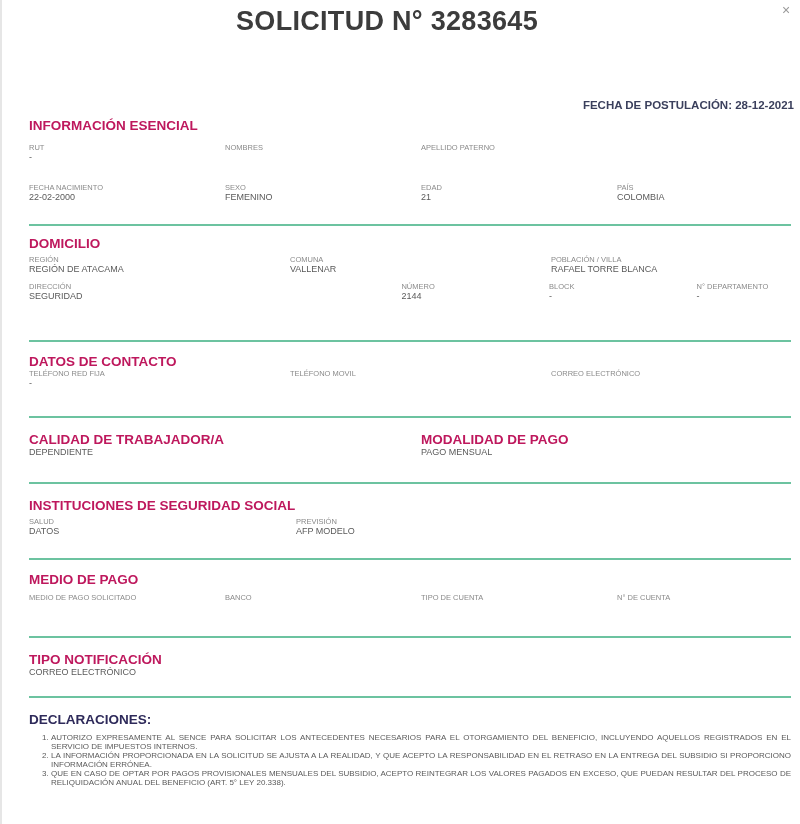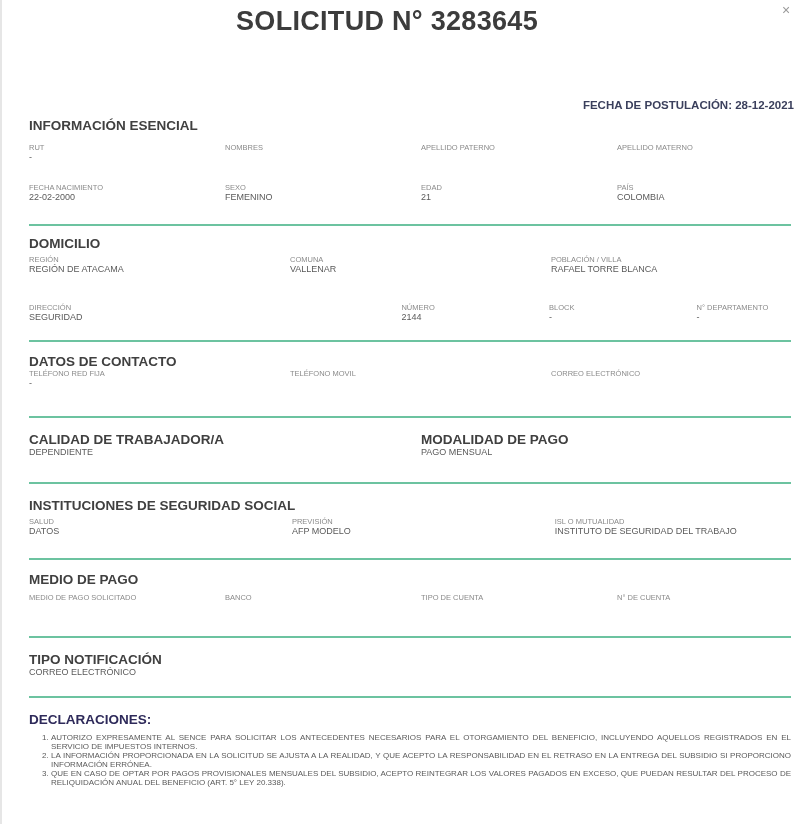--- a/index.html
+++ b/index.html
@@ -7,21 +7,21 @@
          font-family:"Liberation Sans", "DejaVu Sans", sans-serif; color:#555; }
   .modal { position:absolute; left:0; top:0; width:800px; height:824px; background:#fff;
            border-left:2px solid #e6e6e6; box-sizing:border-box; }
   .close { position:absolute; right:6px; top:2px; font-size:14px; color:#9a9a9a; cursor:pointer;
            width:16px; height:16px; line-height:16px; text-align:center; }
   .title { position:absolute; top:6px; left:0; width:770px; text-align:center;
            font-size:27px; font-weight:bold; color:#3c3c3c; letter-spacing:0.3px; }
   .fecha { position:absolute; top:99px; right:6px; font-size:11.5px; font-weight:bold; color:#3a3f5c; }
   .content { position:absolute; left:27px; top:118px; width:762px; }
   .section { border-bottom:2px solid #6cc3a0; }
-  .sec-title { font-size:13.5px; font-weight:bold; color:#404040; margin:0; }
+  .sec-title { font-size:13.5px; font-weight:bold; color:#be185d; margin:0; }
   .row { display:flex; }
   .field { display:flex; flex-direction:column; }
   .lbl { font-size:7.5px; color:#8a8a8a; text-transform:uppercase; line-height:9px; }
   .val { font-size:9px; color:#5a5a5a; line-height:11px; min-height:11px; }
   .decl-title { font-size:13.5px; font-weight:bold; color:#2e2a5a; margin-top:14px; }
   ol { margin:6px 0 0 0; padding-left:22px; font-size:8px; color:#5a5a5a; line-height:9px; }
   ol li { text-align:justify; padding-left:0; }
 </style>
 </head>
 <body>
@@ -39,24 +39,20 @@
         <div class="field" style="width:196px">
             <span class="lbl">RUT</span>
             <span class="val">-</span>
           </div>
         <div class="field" style="width:196px">
             <span class="lbl">NOMBRES</span>
             <span class="val"></span>
           </div>
         <div class="field" style="width:196px">
             <span class="lbl">APELLIDO PATERNO</span>
-            <span class="val"></span>
-          </div>
-        <div class="field" style="width:170px">
-            <span class="lbl">APELLIDO MATERNO</span>
             <span class="val"></span>
           </div>
       </div>
       <div class="row" style="margin-top:20px;">
         <div class="field" style="width:196px">
             <span class="lbl">FECHA NACIMIENTO</span>
             <span class="val">22-02-2000</span>
           </div>
         <div class="field" style="width:196px">
             <span class="lbl">SEXO</span>
@@ -82,21 +78,21 @@
           </div>
         <div class="field" style="width:261px">
             <span class="lbl">COMUNA</span>
             <span class="val">VALLENAR</span>
           </div>
         <div class="field" style="width:240px">
             <span class="lbl">POBLACIÓN / VILLA</span>
             <span class="val">RAFAEL TORRE BLANCA</span>
           </div>
       </div>
-      <div class="row" style="margin-top:28px;gap:36px;">
+      <div class="row" style="margin-top:7px;gap:36px;">
         <div class="field" style="width:392px">
             <span class="lbl">DIRECCIÓN</span>
             <span class="val">SEGURIDAD</span>
           </div>
         <div class="field" style="width:130px">
             <span class="lbl">NÚMERO</span>
             <span class="val">2144</span>
           </div>
         <div class="field" style="width:130px">
             <span class="lbl">BLOCK</span>
@@ -144,24 +140,20 @@
       <div class="sec-title">INSTITUCIONES DE SEGURIDAD SOCIAL</div>
       <div class="row" style="margin-top:4px;gap:6px;">
         <div class="field" style="width:261px">
             <span class="lbl">SALUD</span>
             <span class="val">DATOS</span>
           </div>
         <div class="field" style="width:261px">
             <span class="lbl">PREVISIÓN</span>
             <span class="val">AFP MODELO</span>
           </div>
-        <div class="field" style="width:240px">
-            <span class="lbl">ISL O MUTUALIDAD</span>
-            <span class="val">INSTITUTO DE SEGURIDAD DEL TRABAJO</span>
-          </div>
       </div>
     </div>
 
     <div class="section" style="height:64px; margin-top:12px;">
       <div class="sec-title">MEDIO DE PAGO</div>
       <div class="row" style="margin-top:6px;">
         <div class="field" style="width:196px">
             <span class="lbl">MEDIO DE PAGO SOLICITADO</span>
             <span class="val"></span>
           </div>

